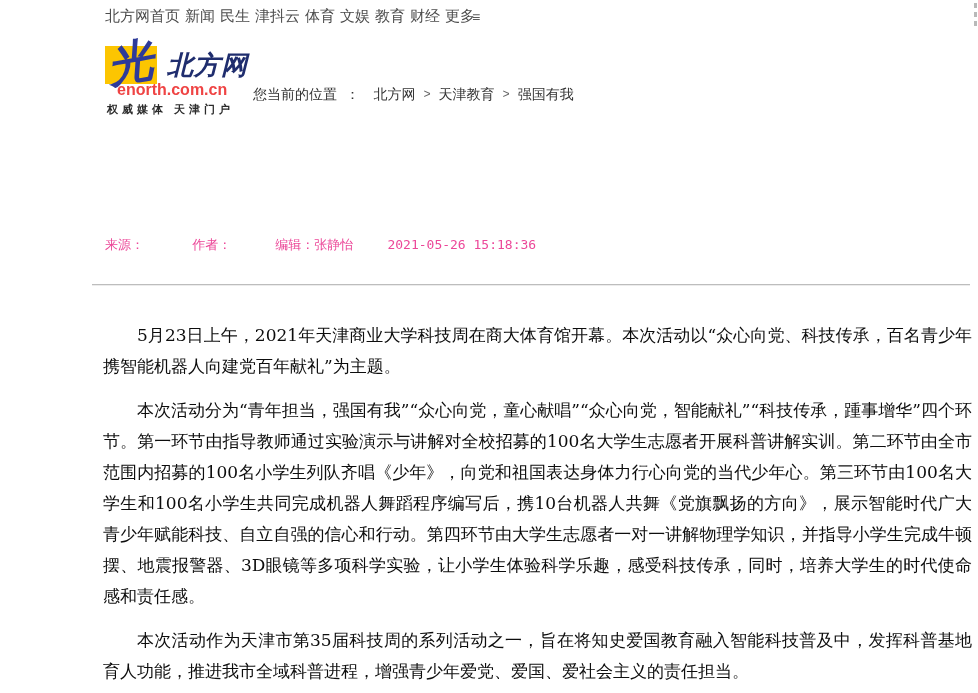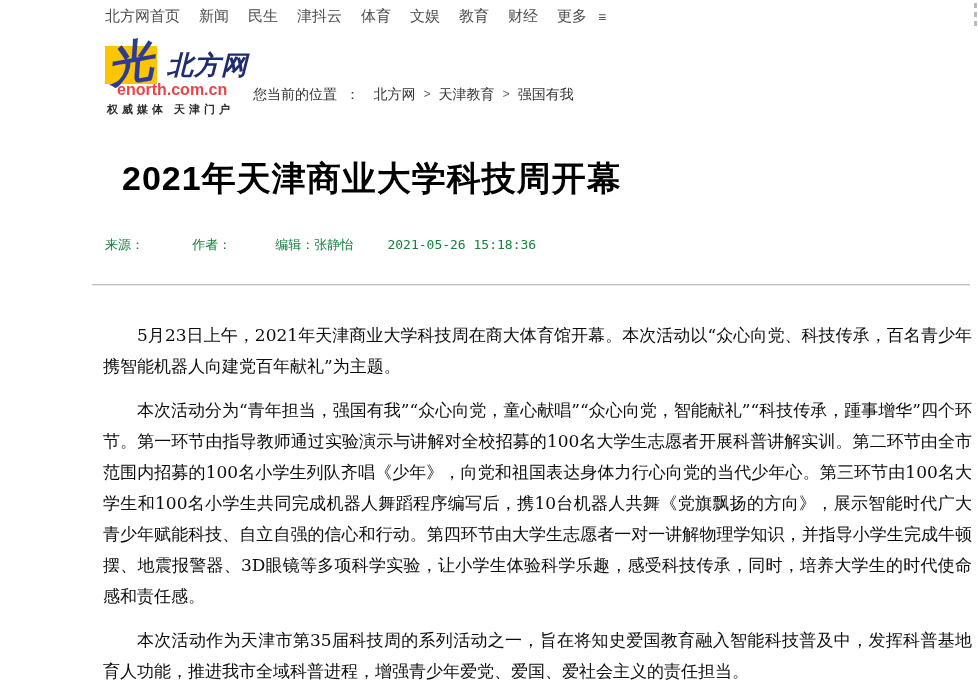--- a/index.html
+++ b/index.html
@@ -2,21 +2,21 @@
 <html><head>
 <meta charset="utf-8">
 <style>
   html,body{margin:0;padding:0;background:#fff;}
   .page{
     position:relative;width:978px;height:693px;background:#ffffff;
     font-family:"Liberation Sans","DejaVu Sans",sans-serif;overflow:hidden;
   }
   
   .topnav{
-    position:absolute;left:105px;top:7px;display:flex;align-items:center;gap:19px;
+    position:absolute;left:105px;top:7px;display:flex;align-items:center;gap:5px;
     font-size:15px;color:#4c4c4c;
   }
   .topnav .nav-item{white-space:nowrap;cursor:pointer;}
   .more-icon{font-size:14px;color:#5a5a5a;margin-left:-8px;line-height:1;}
   
   .scroll-frag{position:absolute;right:1px;top:3px;width:3px;height:24px;
     background:repeating-linear-gradient(#b9b9b9 0 5px,#ffffff 5px 9px);}
   
   .logo{position:absolute;left:105px;top:44px;width:150px;height:66px;cursor:pointer;}
   .logo-box{position:absolute;left:0;top:2px;width:52px;height:38px;background:#fcc501;}
@@ -43,21 +43,21 @@
   }
   .breadcrumb .crumb-label{margin-right:14px;}
   .breadcrumb .crumb-link{cursor:pointer;color:#333333;}
   .breadcrumb .crumb-sep{margin:0 8px;color:#666666;font-size:12px;}
   
   .article-title{
     position:absolute;left:122px;top:156px;margin:0;width:840px;
     font-size:34px;font-weight:bold;color:#000000;letter-spacing:1px;
   }
   .meta-row{
-    position:absolute;left:105px;top:236px;font-size:13px;color:#15803d;
+    position:absolute;left:105px;top:236px;font-size:13px;color:#ec4899;
     font-family:"DejaVu Serif","Liberation Serif",serif;white-space:nowrap;
   }
   .meta-row .m-source{margin-right:44px;}
   .meta-row .m-author{margin-right:40px;}
   .meta-row .m-editor{margin-right:30px;}
   .meta-row .m-date{font-family:"DejaVu Sans Mono","Liberation Mono",monospace;font-size:13px;}
   .divider{
     position:absolute;left:92px;top:284px;width:878px;height:1px;
     background:#bdbdbd;border-bottom:1px solid #ececec;
   }
@@ -99,21 +99,20 @@
 
   <div class="breadcrumb">
     <span class="crumb-label">您当前的位置 ：</span>
     <span class="crumb-link">北方网</span>
     <span class="crumb-sep">&gt;</span>
     <span class="crumb-link">天津教育</span>
     <span class="crumb-sep">&gt;</span>
     <span class="crumb-link">强国有我</span>
   </div>
 
-  <h1 class="article-title">2021年天津商业大学科技周开幕</h1>
 
   <div class="meta-row">
     <span class="m-source">来源：</span>
     <span class="m-author">作者：</span>
     <span class="m-editor">编辑：张静怡</span>
     <span class="m-date">2021-05-26 15:18:36</span>
   </div>
 
   <div class="divider"></div>
 

